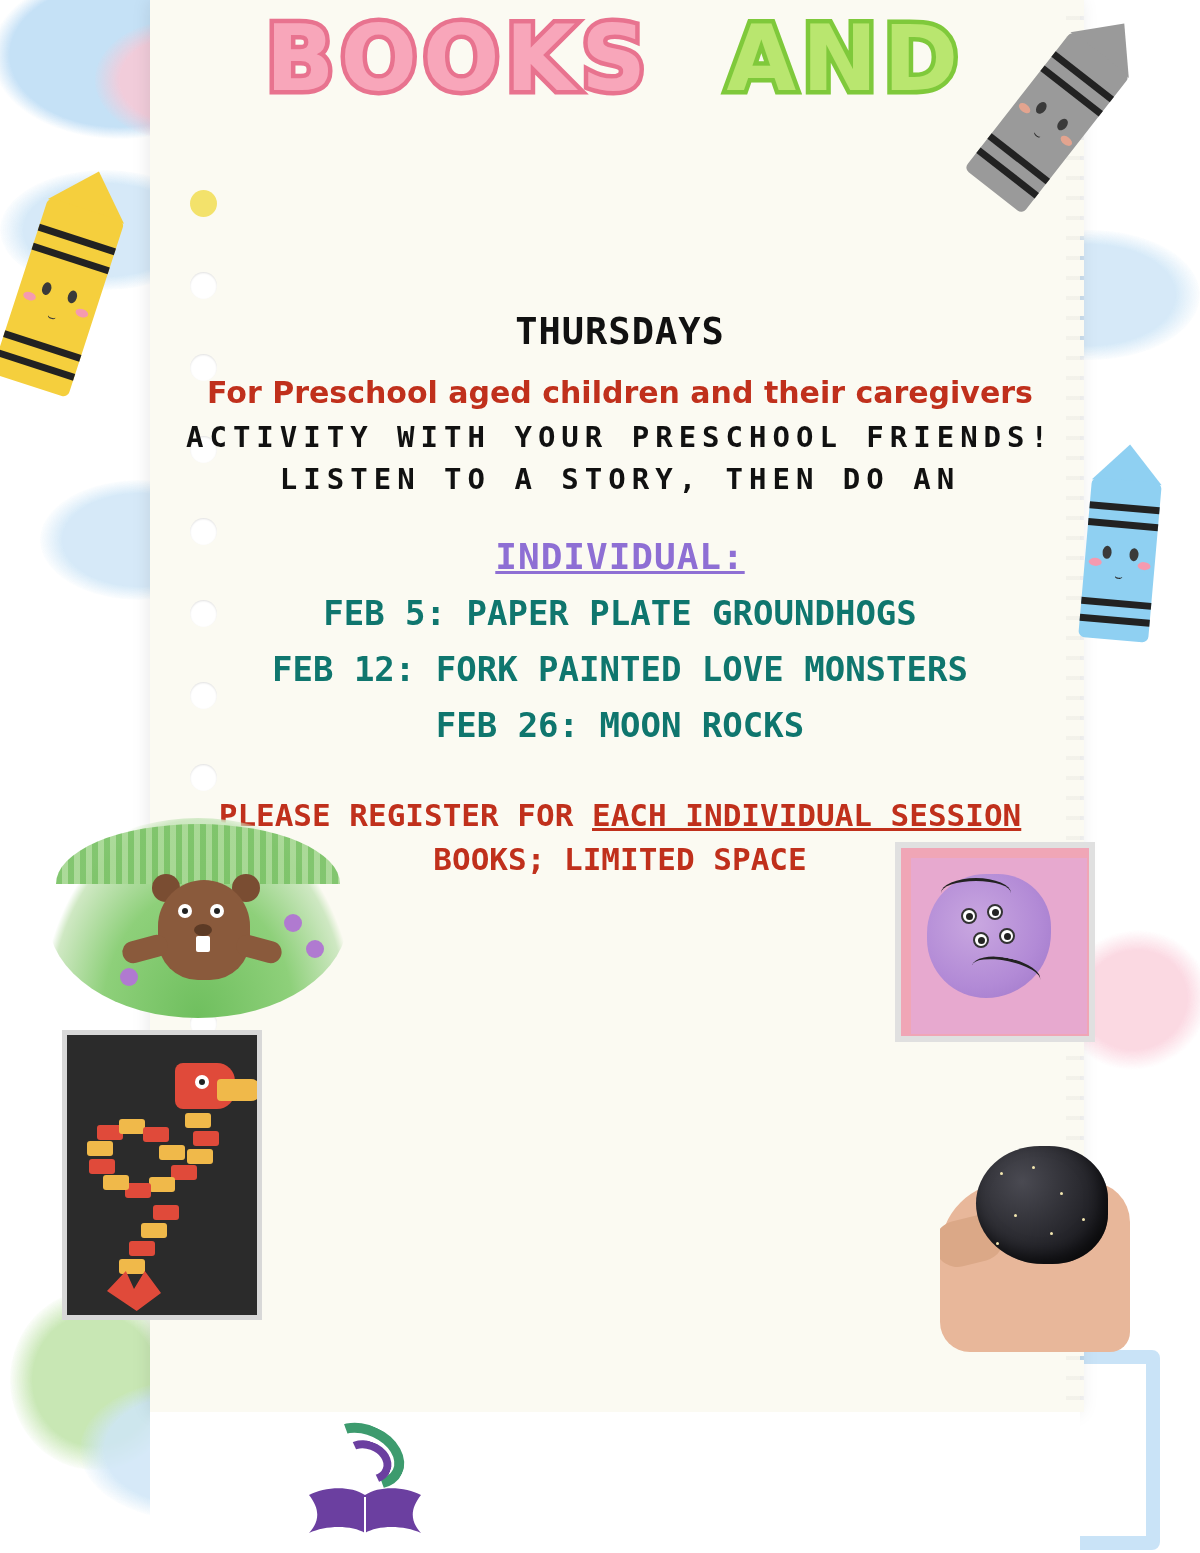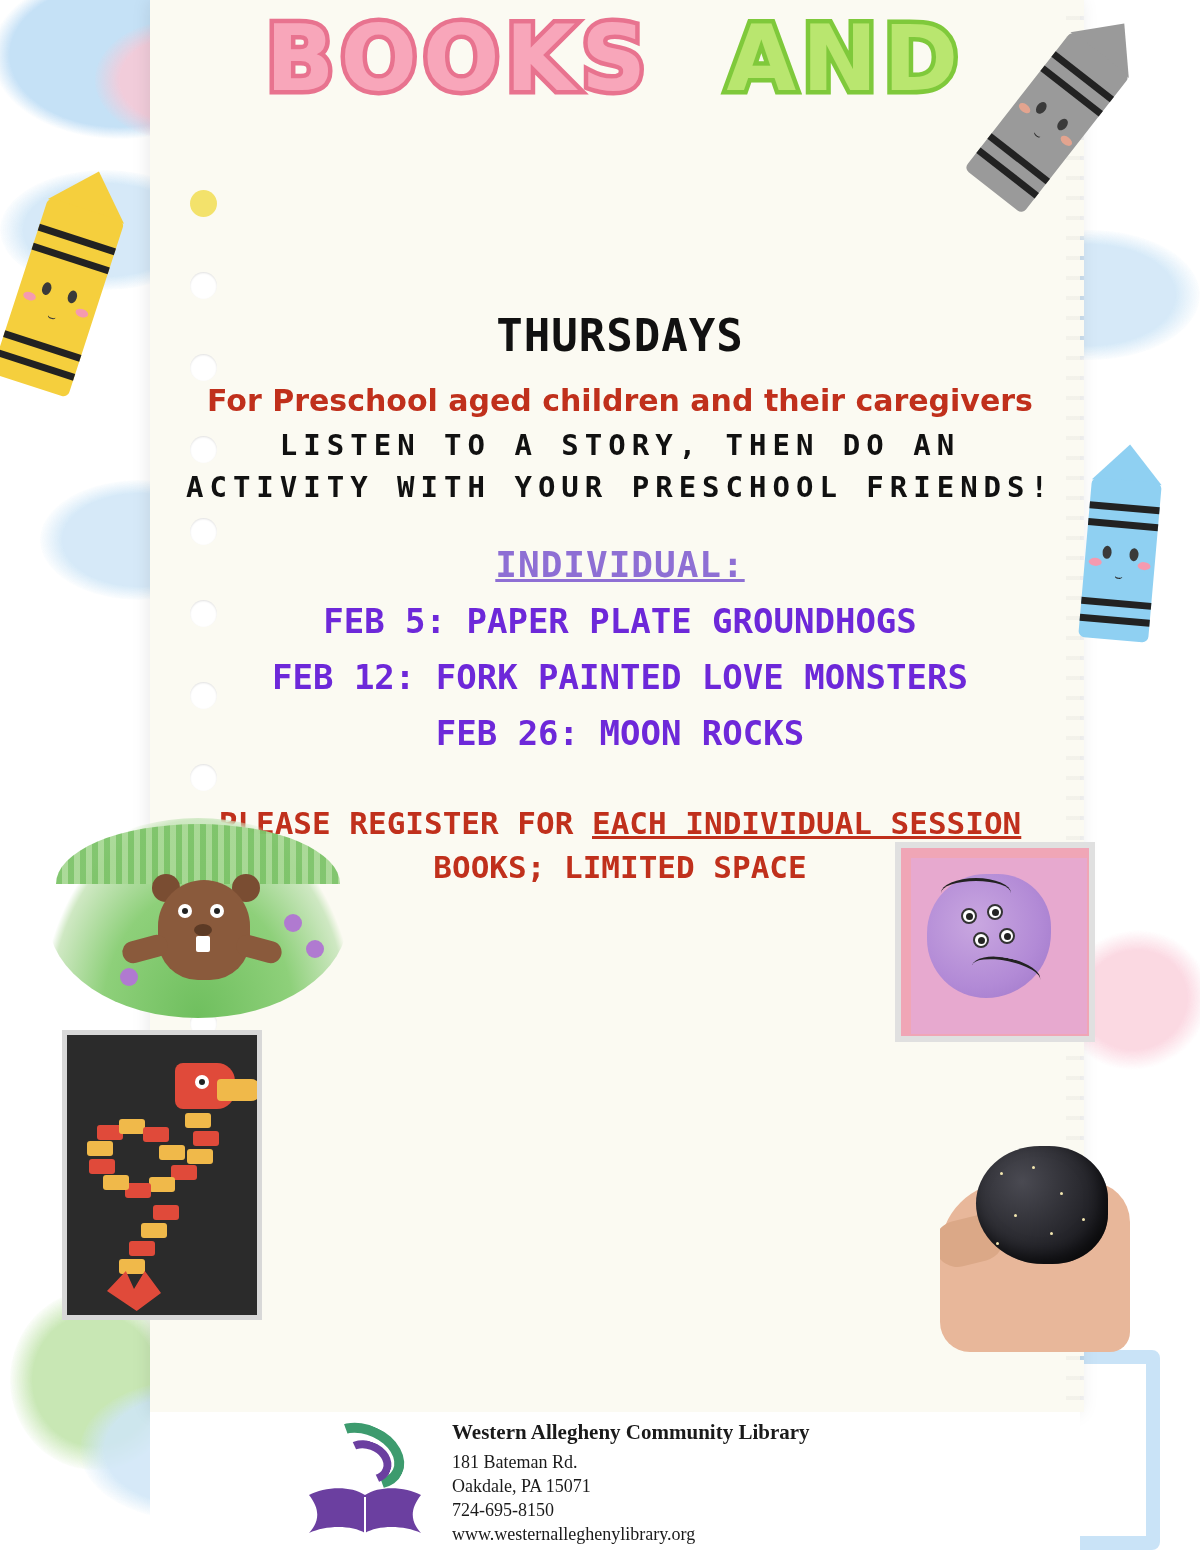--- a/index.html
+++ b/index.html
@@ -140,21 +140,21 @@
   }
 
   
   .body-text {
     position: absolute; left: 180px; top: 300px; width: 880px;
     text-align: center;
   }
   .line-big {
     font-family: "DejaVu Sans Mono", monospace;
     font-weight: 700;
-    font-size: 44px;
+    font-size: 37px;
     color: #111;
     letter-spacing: 1px;
     margin: 10px 0 18px 0;
     text-transform: uppercase;
   }
   .line-red {
     font-family: "DejaVu Sans", sans-serif;
     font-weight: 700;
     font-size: 30px;
     color: #c0301c;
@@ -175,21 +175,21 @@
     font-size: 36px;
     color: #8e6fd4;
     text-decoration: underline;
     margin: 40px 0 16px 0;
     letter-spacing: 1px;
   }
   .activity {
     font-family: "DejaVu Sans Mono", monospace;
     font-weight: 700;
     font-size: 34px;
-    color: #6d28d9;
+    color: #0f766e;
     margin: 16px 0;
     letter-spacing: 0px;
   }
   .register {
     font-family: "DejaVu Sans Mono", monospace;
     font-weight: 700;
     font-size: 31px;
     color: #c0301c;
     margin: 52px 0 8px 0;
     letter-spacing: 0px;
@@ -418,22 +418,22 @@
     <span class="bubble bub-books">BOOKS</span>
     <span class="bubble bub-and">AND</span>
   </div>
 </div>
 
 <div class="body-text">
   <div class="line-big">THURSDAYS</div>
 
   <div class="line-red">For Preschool aged children and their caregivers</div>
 
+  <div class="line-spaced">ACTIVITY WITH YOUR PRESCHOOL FRIENDS!</div>
   <div class="line-spaced">LISTEN TO A STORY, THEN DO AN</div>
-  <div class="line-spaced">ACTIVITY WITH YOUR PRESCHOOL FRIENDS!</div>
 
   <div class="activities-title">INDIVIDUAL:</div>
   <div class="activity">FEB 5: PAPER PLATE GROUNDHOGS</div>
   <div class="activity">FEB 12: FORK PAINTED LOVE MONSTERS</div>
   <div class="activity">FEB 26: MOON ROCKS</div>
 
   <div class="register">
     <span>PLEASE REGISTER FOR </span><u>EACH INDIVIDUAL SESSION</u>
   </div>
   <div class="register2">BOOKS; LIMITED SPACE</div>
@@ -521,20 +521,13 @@
 <div class="footer">
   <div class="logo">
     <div class="logo-swoosh"></div>
     <div class="logo-swoosh2"></div>
     <svg class="logo-book" viewBox="0 0 118 52">
       <path d="M59 12 C44 2, 18 4, 3 12 C14 26, 14 38, 3 50 C20 42, 46 42, 59 50 Z" fill="#6b3fa0"></path>
       <path d="M59 12 C74 2, 100 4, 115 12 C104 26, 104 38, 115 50 C98 42, 72 42, 59 50 Z" fill="#6b3fa0"></path>
       <path d="M59 14 L59 50" stroke="#fff" stroke-width="2" fill="none"></path>
     </svg>
   </div>
-  <div class="footer-text">
-    <div class="org">Western Allegheny Community Library</div>
-    <div class="ln">181 Bateman Rd.</div>
-    <div class="ln">Oakdale, PA 15071</div>
-    <div class="ln">724-695-8150</div>
-    <div class="ln">www.westernalleghenylibrary.org</div>
-  </div>
 </div>
 
 </body></html>

